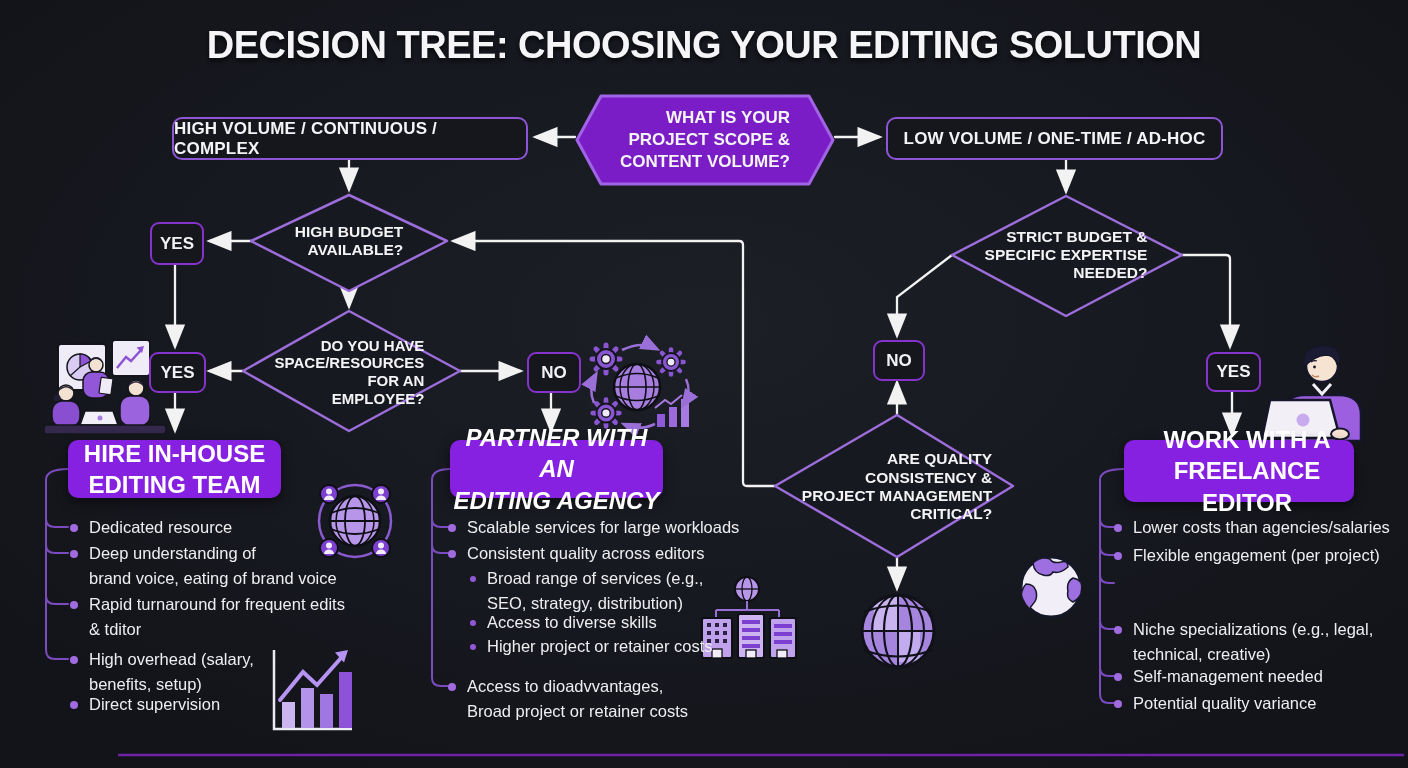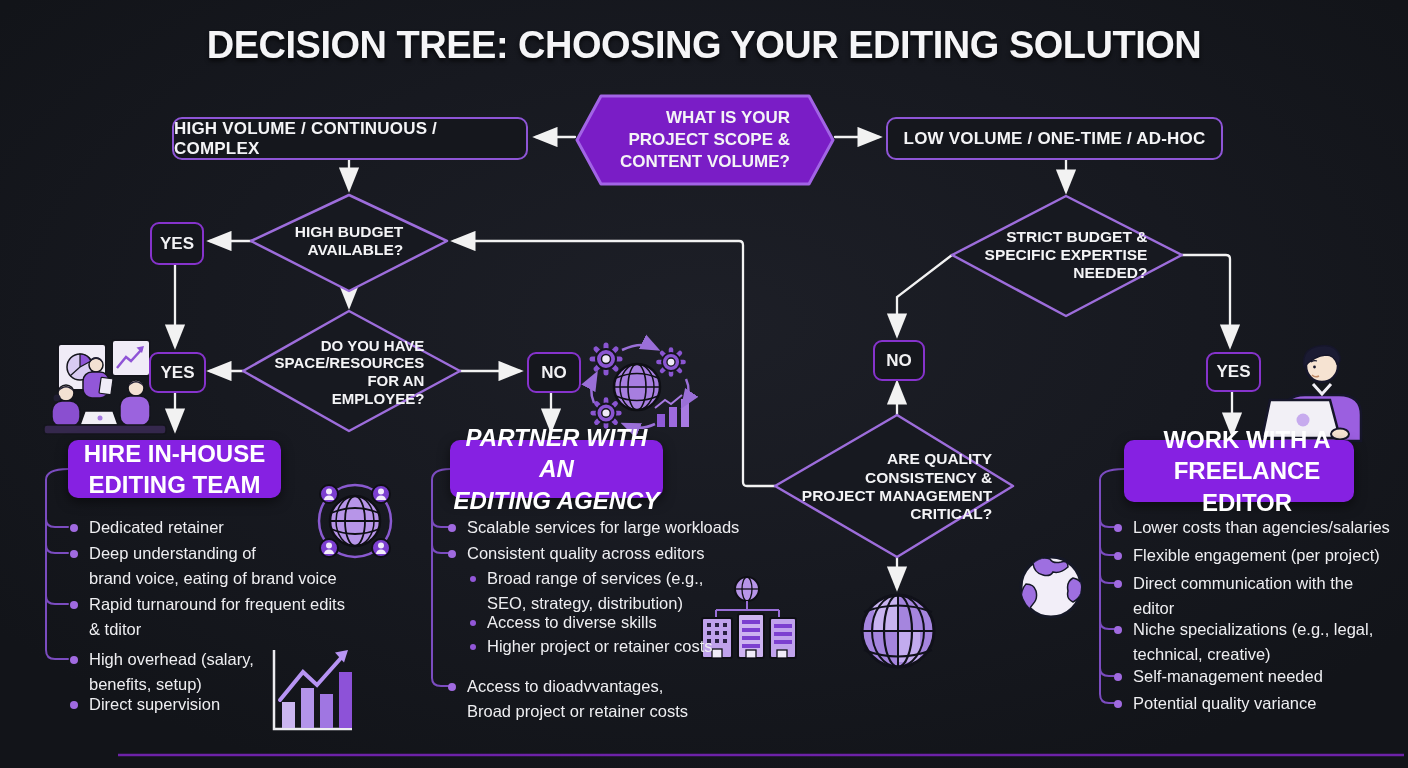--- a/index.html
+++ b/index.html
@@ -339,21 +339,21 @@
 
   <div class="sol" id="sol-inhouse">HIRE IN-HOUSE
 EDITING TEAM</div>
   <div class="sol" id="sol-agency">PARTNER WITH AN
 EDITING AGENCY</div>
   <div class="sol" id="sol-freelance">WORK WITH A
 FREELANCE EDITOR</div>
 
   <div class="li" style="left:70px;top:515px;width:310px">
     <span class="dot"></span>
-    <span class="txt">Dedicated retainer</span>
+    <span class="txt">Dedicated resource</span>
     </div>
   <div class="li" style="left:70px;top:541px;width:310px">
     <span class="dot"></span>
     <span class="txt">Deep understanding of
 brand voice, eating of brand voice</span>
     </div>
   <div class="li" style="left:70px;top:592px;width:310px">
     <span class="dot"></span>
     <span class="txt">Rapid turnaround for frequent edits
 &amp; tditor</span>
@@ -396,25 +396,20 @@
     </div>
 
   <div class="li" style="left:1114px;top:515px;width:285px">
     <span class="dot"></span>
     <span class="txt">Lower costs than agencies/salaries</span>
     </div>
   <div class="li" style="left:1114px;top:543px;width:285px">
     <span class="dot"></span>
     <span class="txt">Flexible engagement (per project)</span>
     </div>
-  <div class="li" style="left:1114px;top:571px;width:285px">
-    <span class="dot"></span>
-    <span class="txt">Direct communication with the
-editor</span>
-    </div>
   <div class="li" style="left:1114px;top:617px;width:285px">
     <span class="dot"></span>
     <span class="txt">Niche specializations (e.g., legal,
 technical, creative)</span>
     </div>
   <div class="li" style="left:1114px;top:664px;width:285px">
     <span class="dot"></span>
     <span class="txt">Self-management needed</span>
     </div>
   <div class="li" style="left:1114px;top:691px;width:285px">

